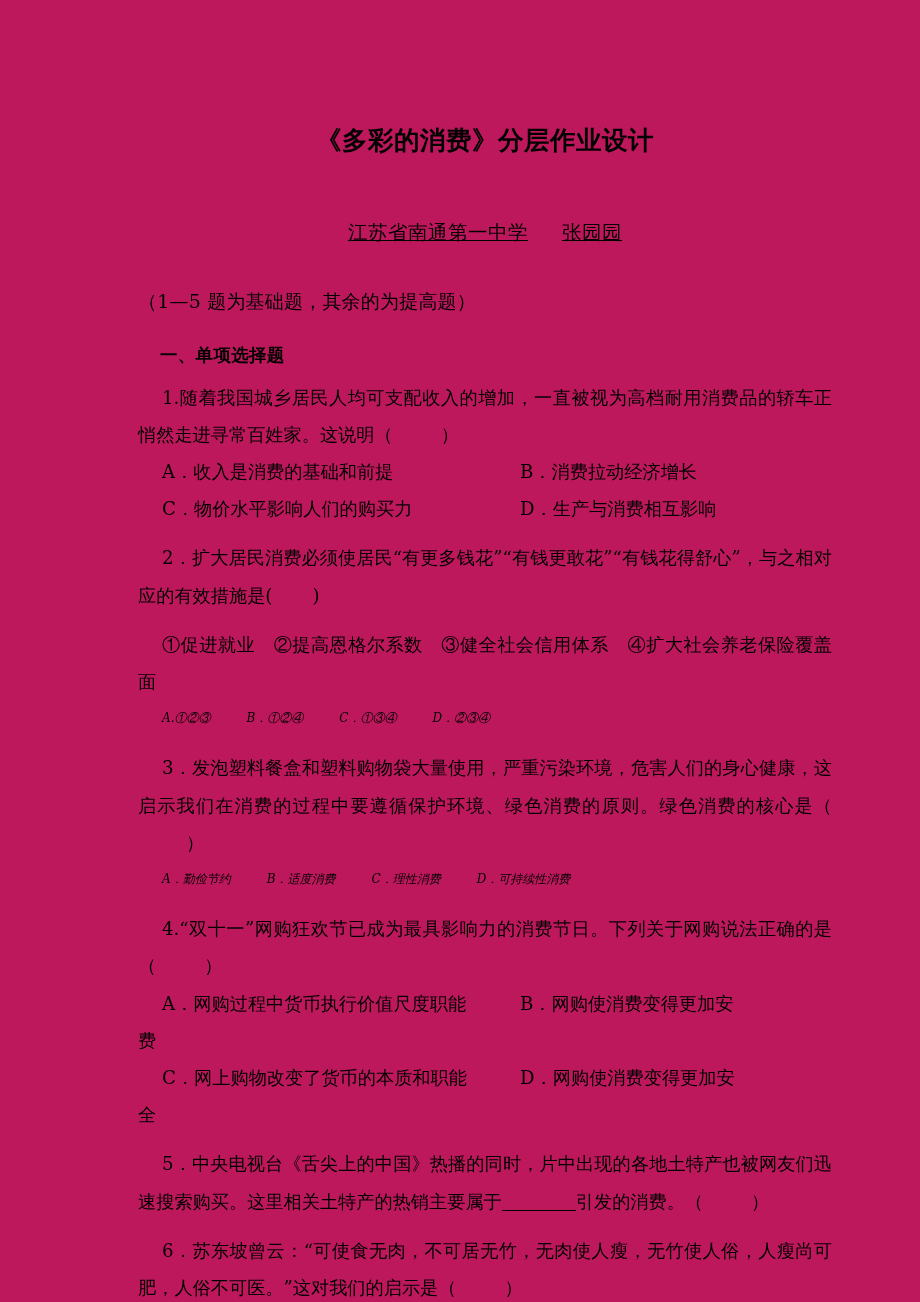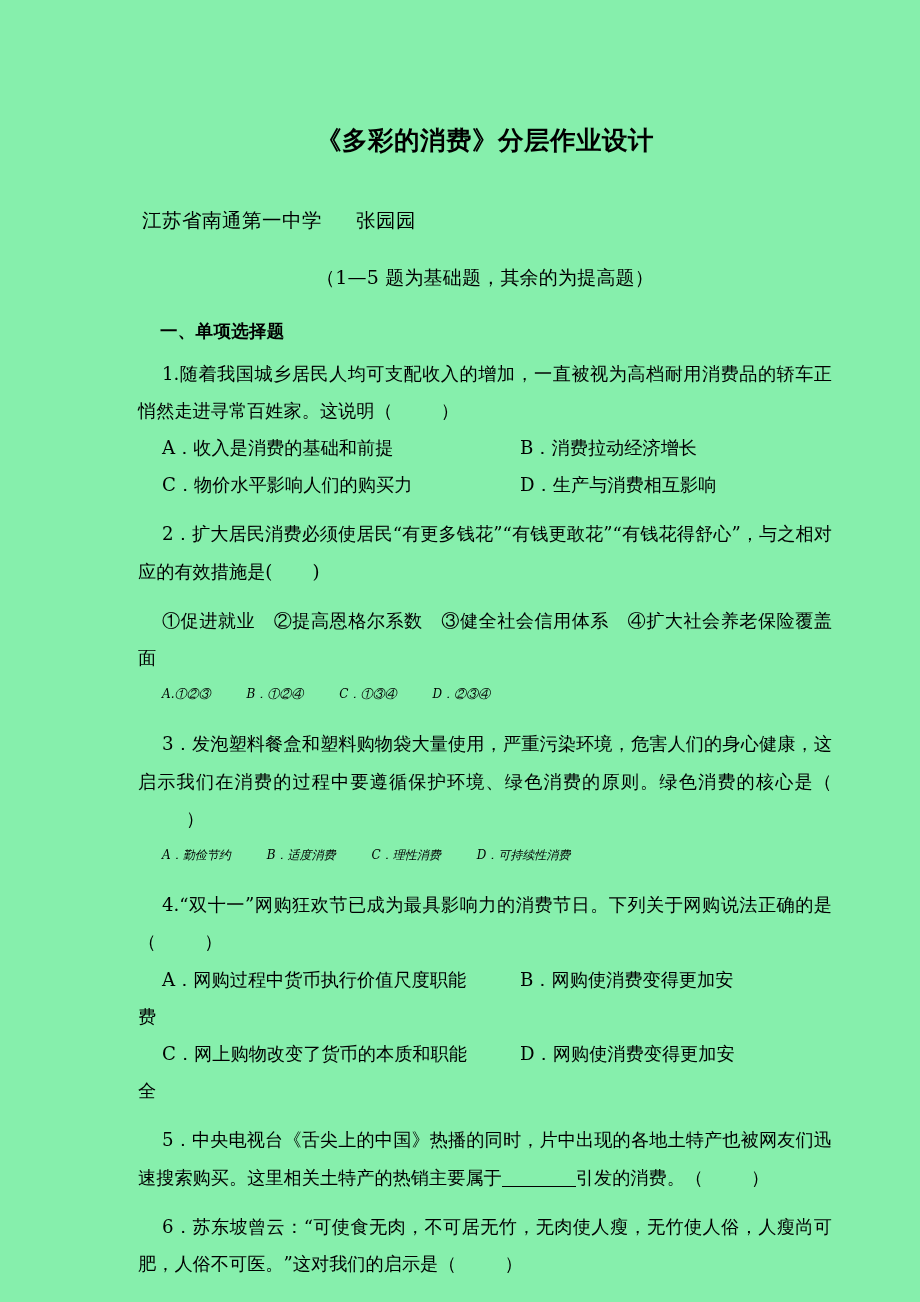--- a/index.html
+++ b/index.html
@@ -9,21 +9,21 @@
     background: #ffffff;
   }
   body {
     font-family: "DejaVu Serif", "Liberation Serif", serif;
     color: #000000;
   }
   .page {
     position: relative;
     width: 920px;
     height: 1302px;
-    background: #86efac;
+    background: #be185d;
     overflow: hidden;
     box-sizing: border-box;
   }
   .content {
     position: absolute;
     left: 138px;
     top: 0;
     width: 694px;
   }
   .doc-title {
@@ -32,32 +32,33 @@
     font-size: 25.5px;
     line-height: 1;
     text-align: center;
     letter-spacing: 0.5px;
     margin: 0;
     padding-top: 128px;
   }
   .byline {
     font-size: 19.5px;
     line-height: 1;
-    margin: 4px;
+    text-align: center;
+    margin: 16px;
     padding-top: 53px;
     letter-spacing: 0.5px;
+    text-decoration: underline;
   }
   .byline .gap {
     display: inline-block;
     width: 34px;
   }
   .subnote {
     font-size: 19px;
     line-height: 1;
-    text-align: center;
     margin: 0;
     padding-top: 34px;
     letter-spacing: 0.2px;
   }
   .section-head {
     font-family: "DejaVu Sans", "Liberation Sans", sans-serif;
     font-weight: bold;
     font-size: 17.5px;
     line-height: 1;
     margin: 0;

